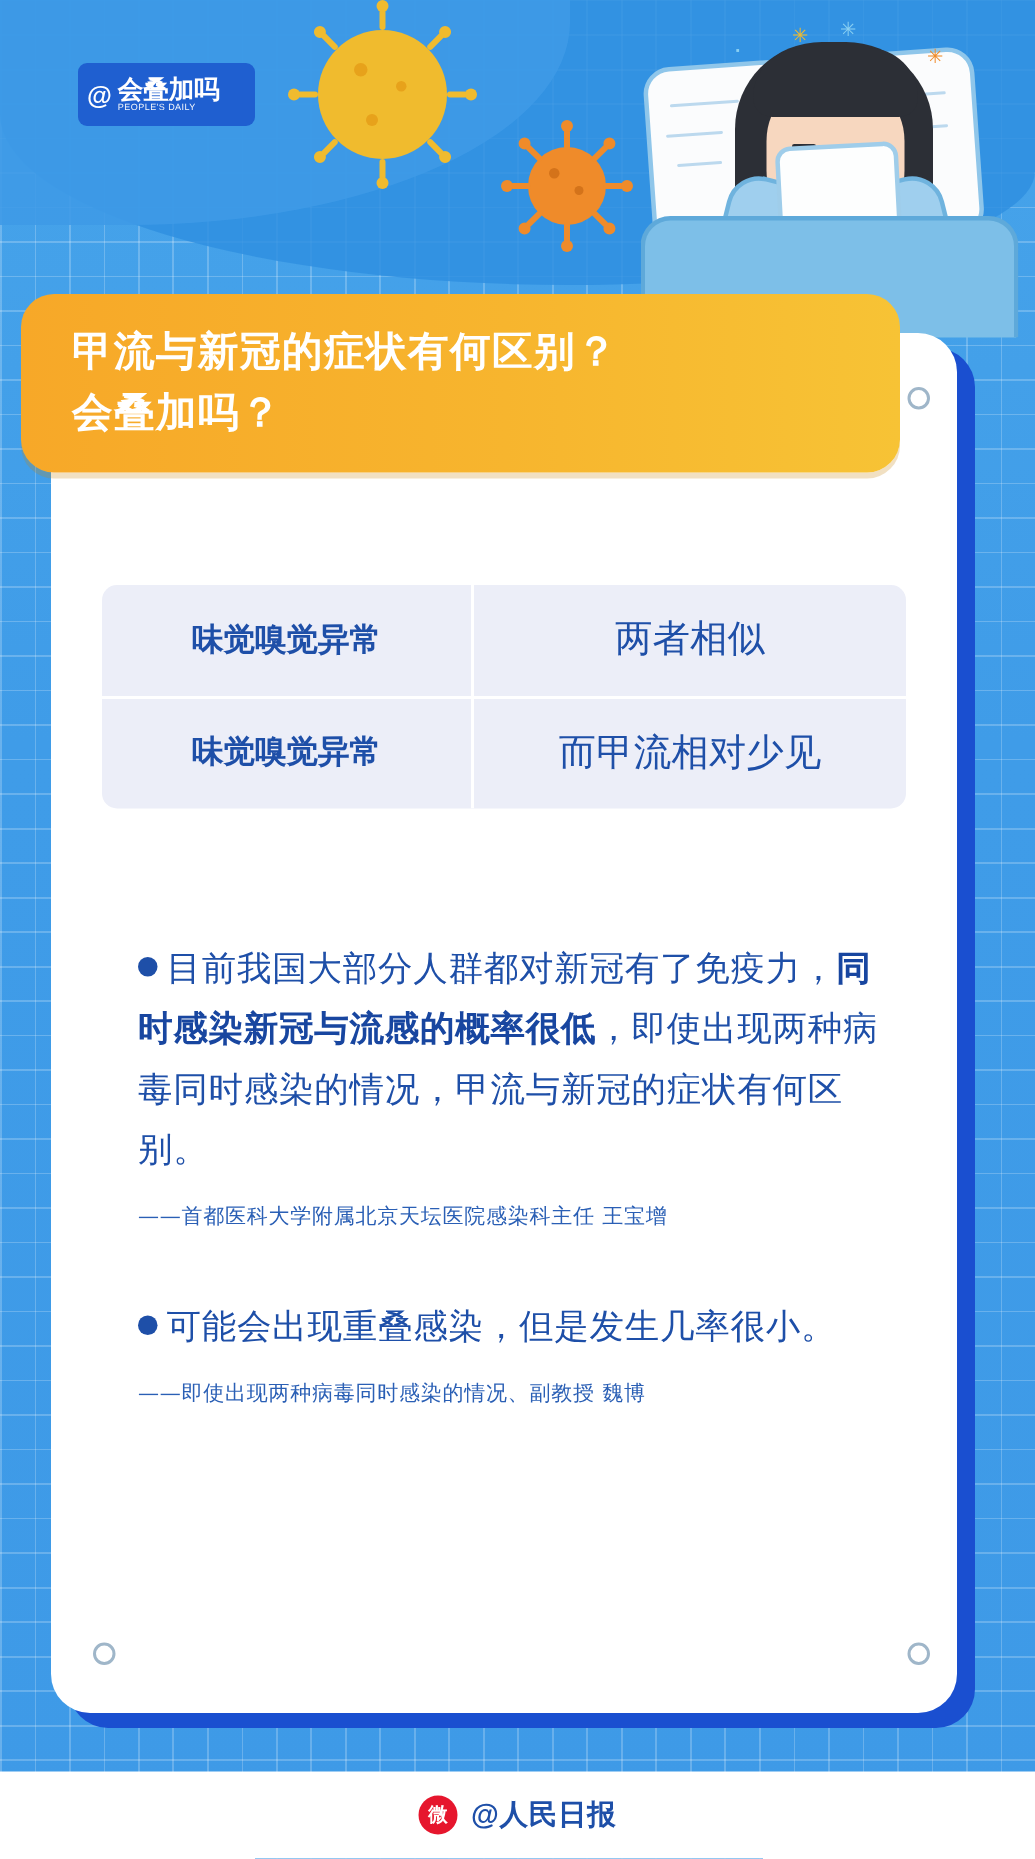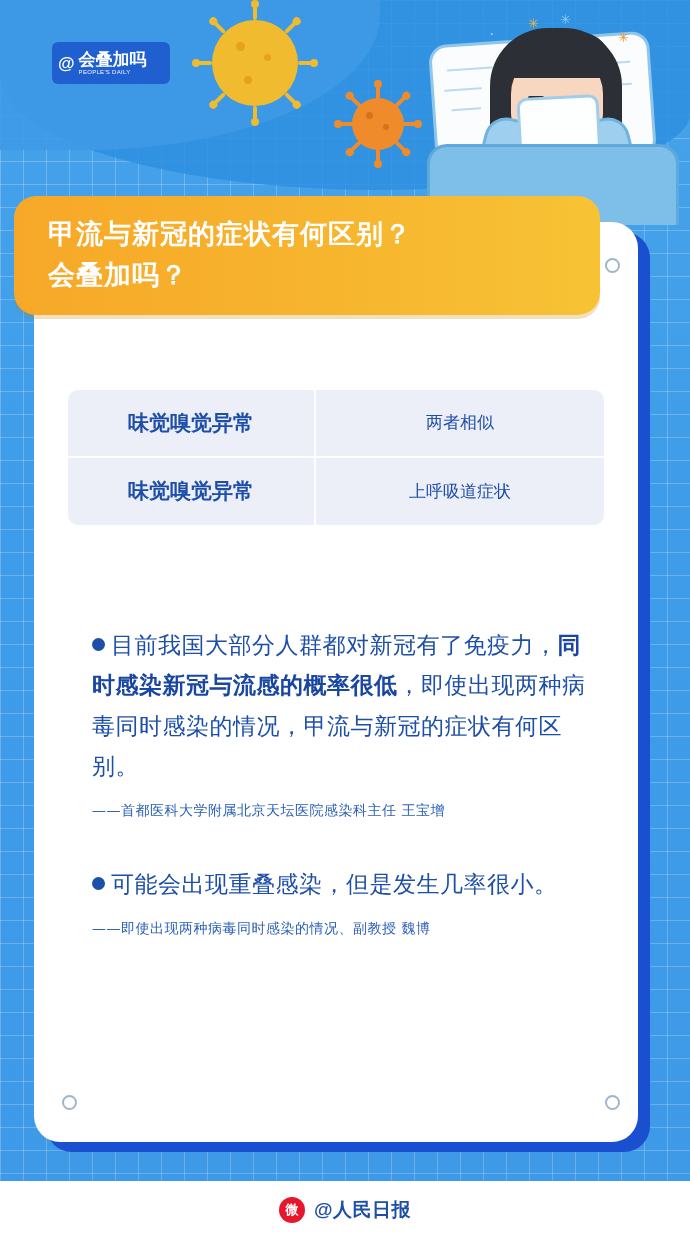--- a/index.html
+++ b/index.html
@@ -278,21 +278,21 @@
     align-items: center;
     justify-content: center;
     border-right: 2px solid #ffffff;
     line-height: 1.45;
   }
   .tcell-r {
     flex: 1;
     padding: 18px 24px;
     box-sizing: border-box;
     color: #1e4fa8;
-    font-size: 17px;
+    font-size: 25px;
     text-align: right;
     display: flex;
     align-items: center;
     justify-content: center;
     line-height: 1.5;
   }
   .tcell-r.two-line { flex-direction: column; }
 
   
   .body-wrap {
@@ -470,21 +470,21 @@
   </div>
 
   <div class="table">
     <div class="trow">
       <div class="tcell-l">味觉嗅觉异常</div>
       <div class="tcell-r">两者相似</div>
     </div>
     <div class="trow">
       <div class="tcell-l">味觉嗅觉异常</div>
       <div class="tcell-r two-line">
-        <span>上呼吸道症状</span>
+        <span>而甲流相对少见</span>
       </div>
     </div>
   </div>
 
   <div class="body-wrap">
     <div class="para">
       <span class="bullet"></span><span>目前我国大部分人群都对新冠有了免疫力，</span><span class="hl">同时感染新冠与流感的概率很低</span><span>，即使出现两种病毒同时感染的情况，甲流与新冠的症状有何区别。</span>
     </div>
     <div class="source">——首都医科大学附属北京天坛医院感染科主任 王宝增</div>
 

